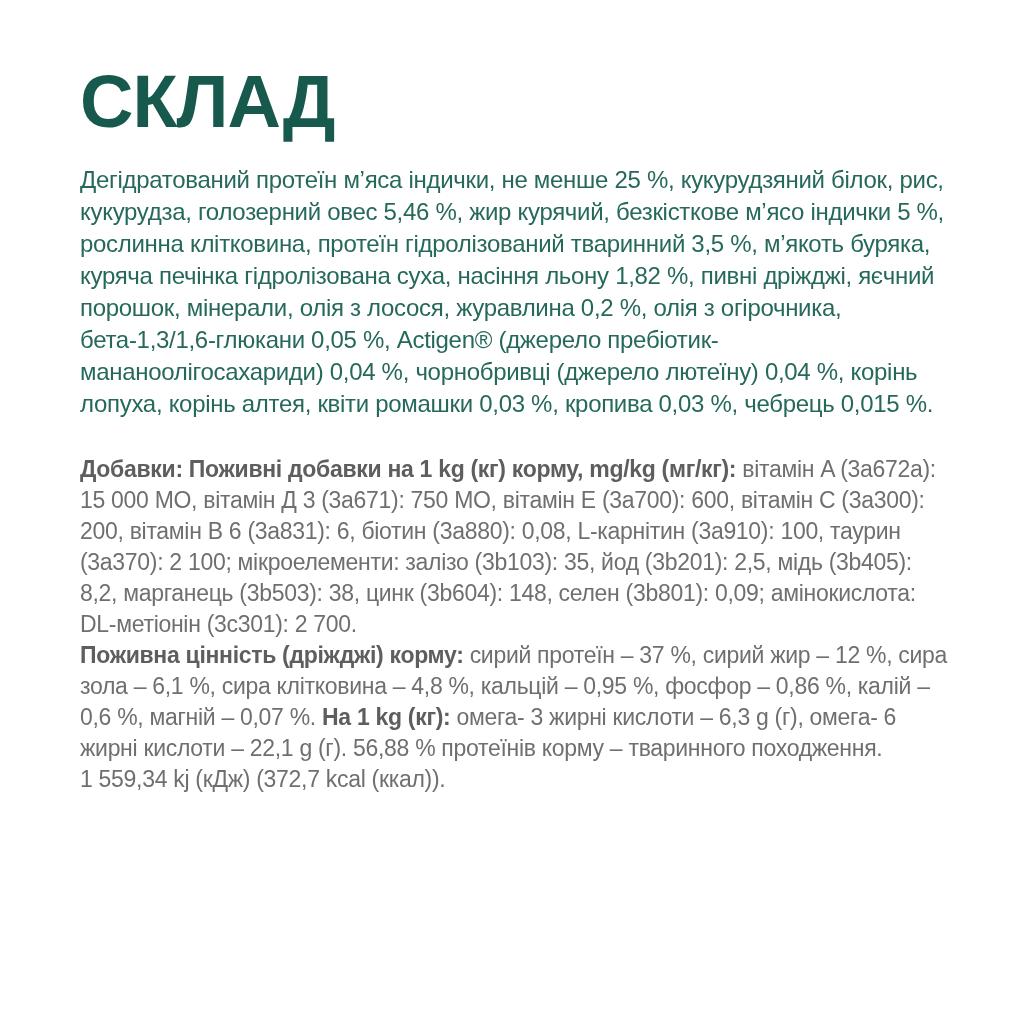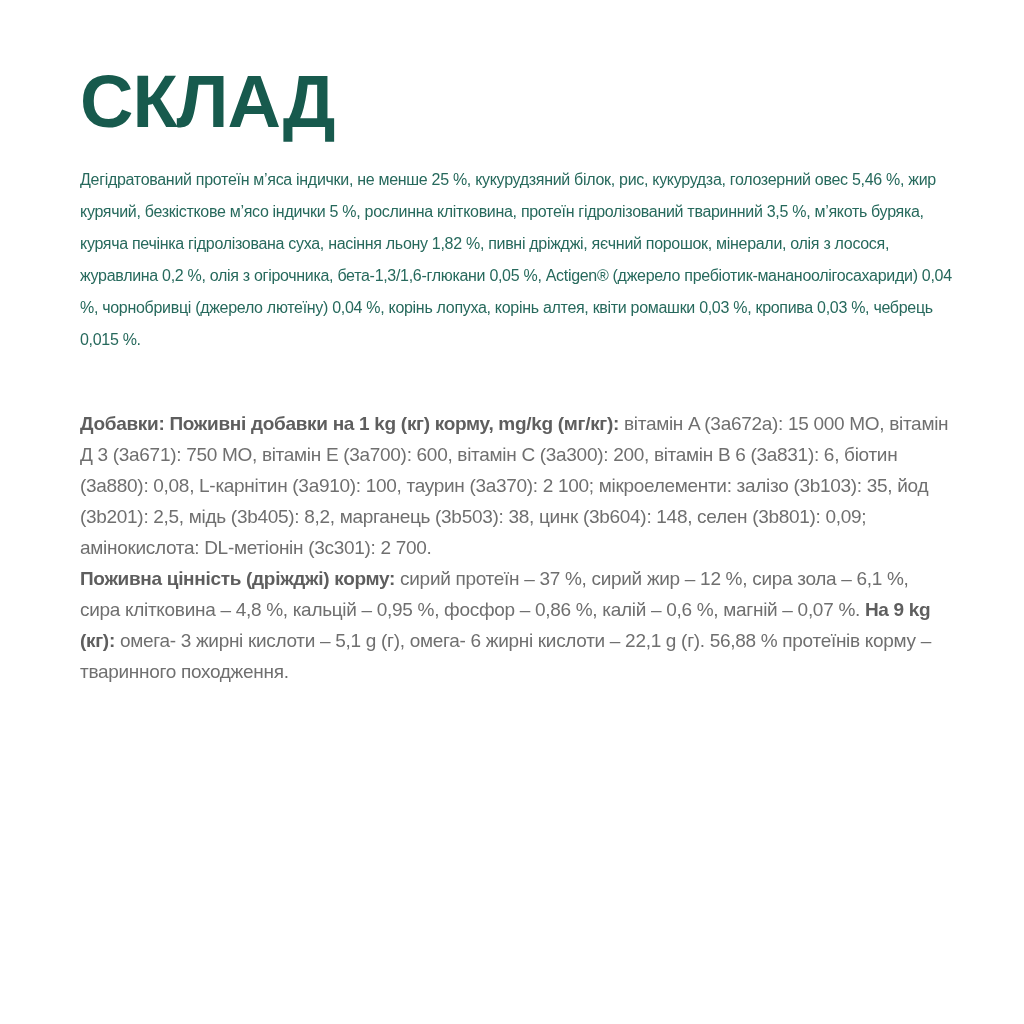--- a/index.html
+++ b/index.html
@@ -19,30 +19,30 @@
   }
   .page-title {
     margin: 0 0 24px 0;
     font-size: 74px;
     line-height: 76px;
     font-weight: 800;
     letter-spacing: -1px;
     color: #175a4d;
   }
   .composition-text {
-    margin: 0 0 52px 0;
+    margin: 0 0 34px 0;
     width: 872px;
-    font-size: 16px;
+    font-size: 24px;
     line-height: 32px;
     letter-spacing: -0.3px;
     color: #26695c;
   }
   .details-block {
     width: 872px;
-    font-size: 19px;
+    font-size: 23px;
     line-height: 31px;
     letter-spacing: -0.3px;
     color: #6f6f6f;
   }
   .details-block p {
     margin: 0;
   }
   .details-block b {
     font-weight: 700;
     color: #5e5e5e;
@@ -54,19 +54,20 @@
 <div class="page">
 
   <h1 class="page-title">СКЛАД</h1>
 
   <p class="composition-text">Дегідратований протеїн м’яса індички, не менше 25 %, кукурудзяний білок, рис, кукурудза, голозерний овес 5,46 %, жир курячий, безкісткове м’ясо індички 5 %, рослинна клітковина, протеїн гідролізований тваринний 3,5 %, м’якоть буряка, куряча печінка гідролізована суха, насіння льону 1,82 %, пивні дріжджі, яєчний порошок, мінерали, олія з лосося, журавлина 0,2 %, олія з огірочника, бета-1,3/1,6-глюкани 0,05 %, Actigen® (джерело пребіотик-мананоолігосахариди) 0,04 %, чорнобривці (джерело лютеїну) 0,04 %, корінь лопуха, корінь алтея, квіти ромашки 0,03 %, кропива 0,03 %, чебрець 0,015 %.</p>
 
   <div class="details-block">
 
     <p><b>Добавки: Поживні добавки на 1 kg (кг) корму, mg/kg (мг/кг):</b><span> вітамін A (3a672a): 15 000 МО, вітамін Д 3 (3a671): 750 МО, вітамін E (3a700): 600, вітамін C (3a300): 200, вітамін B 6 (3a831): 6, біотин (3a880): 0,08, L-карнітин (3a910): 100, таурин (3a370): 2 100; мікроелементи: залізо (3b103): 35, йод (3b201): 2,5, мідь (3b405): 8,2, марганець (3b503): 38, цинк (3b604): 148, селен (3b801): 0,09; амінокислота: DL-метіонін (3c301): 2 700.</span></p>
 
-    <p><b>Поживна цінність (дріжджі) корму:</b><span> сирий протеїн – 37 %, сирий жир – 12 %, сира зола – 6,1 %, сира клітковина – 4,8 %, кальцій – 0,95 %, фосфор – 0,86 %, калій – 0,6 %, магній – 0,07 %. </span><b>На 9 kg (кг):</b><span> омега- 3 жирні кислоти – 5,1 g (г), омега- 6 жирні кислоти – 22,1 g (г). 56,88 % протеїнів корму – тваринного походження.</span></p>
+    <p><b>Поживна цінність (дріжджі) корму:</b><span> сирий протеїн – 37 %, сирий жир – 12 %, сира зола – 6,1 %, сира клітковина – 4,8 %, кальцій – 0,95 %, фосфор – 0,86 %, калій – 0,6 %, магній – 0,07 %. </span><b>На 1 kg (кг):</b><span> омега- 3 жирні кислоти – 6,3 g (г), омега- 6 жирні кислоти – 22,1 g (г). 56,88 % протеїнів корму – тваринного походження.</span></p>
 
 
+    <p>1 559,34 kj (кДж) (372,7 kcal (ккал)).</p>
 
   </div>
 
 </div>
 
 </body></html>

